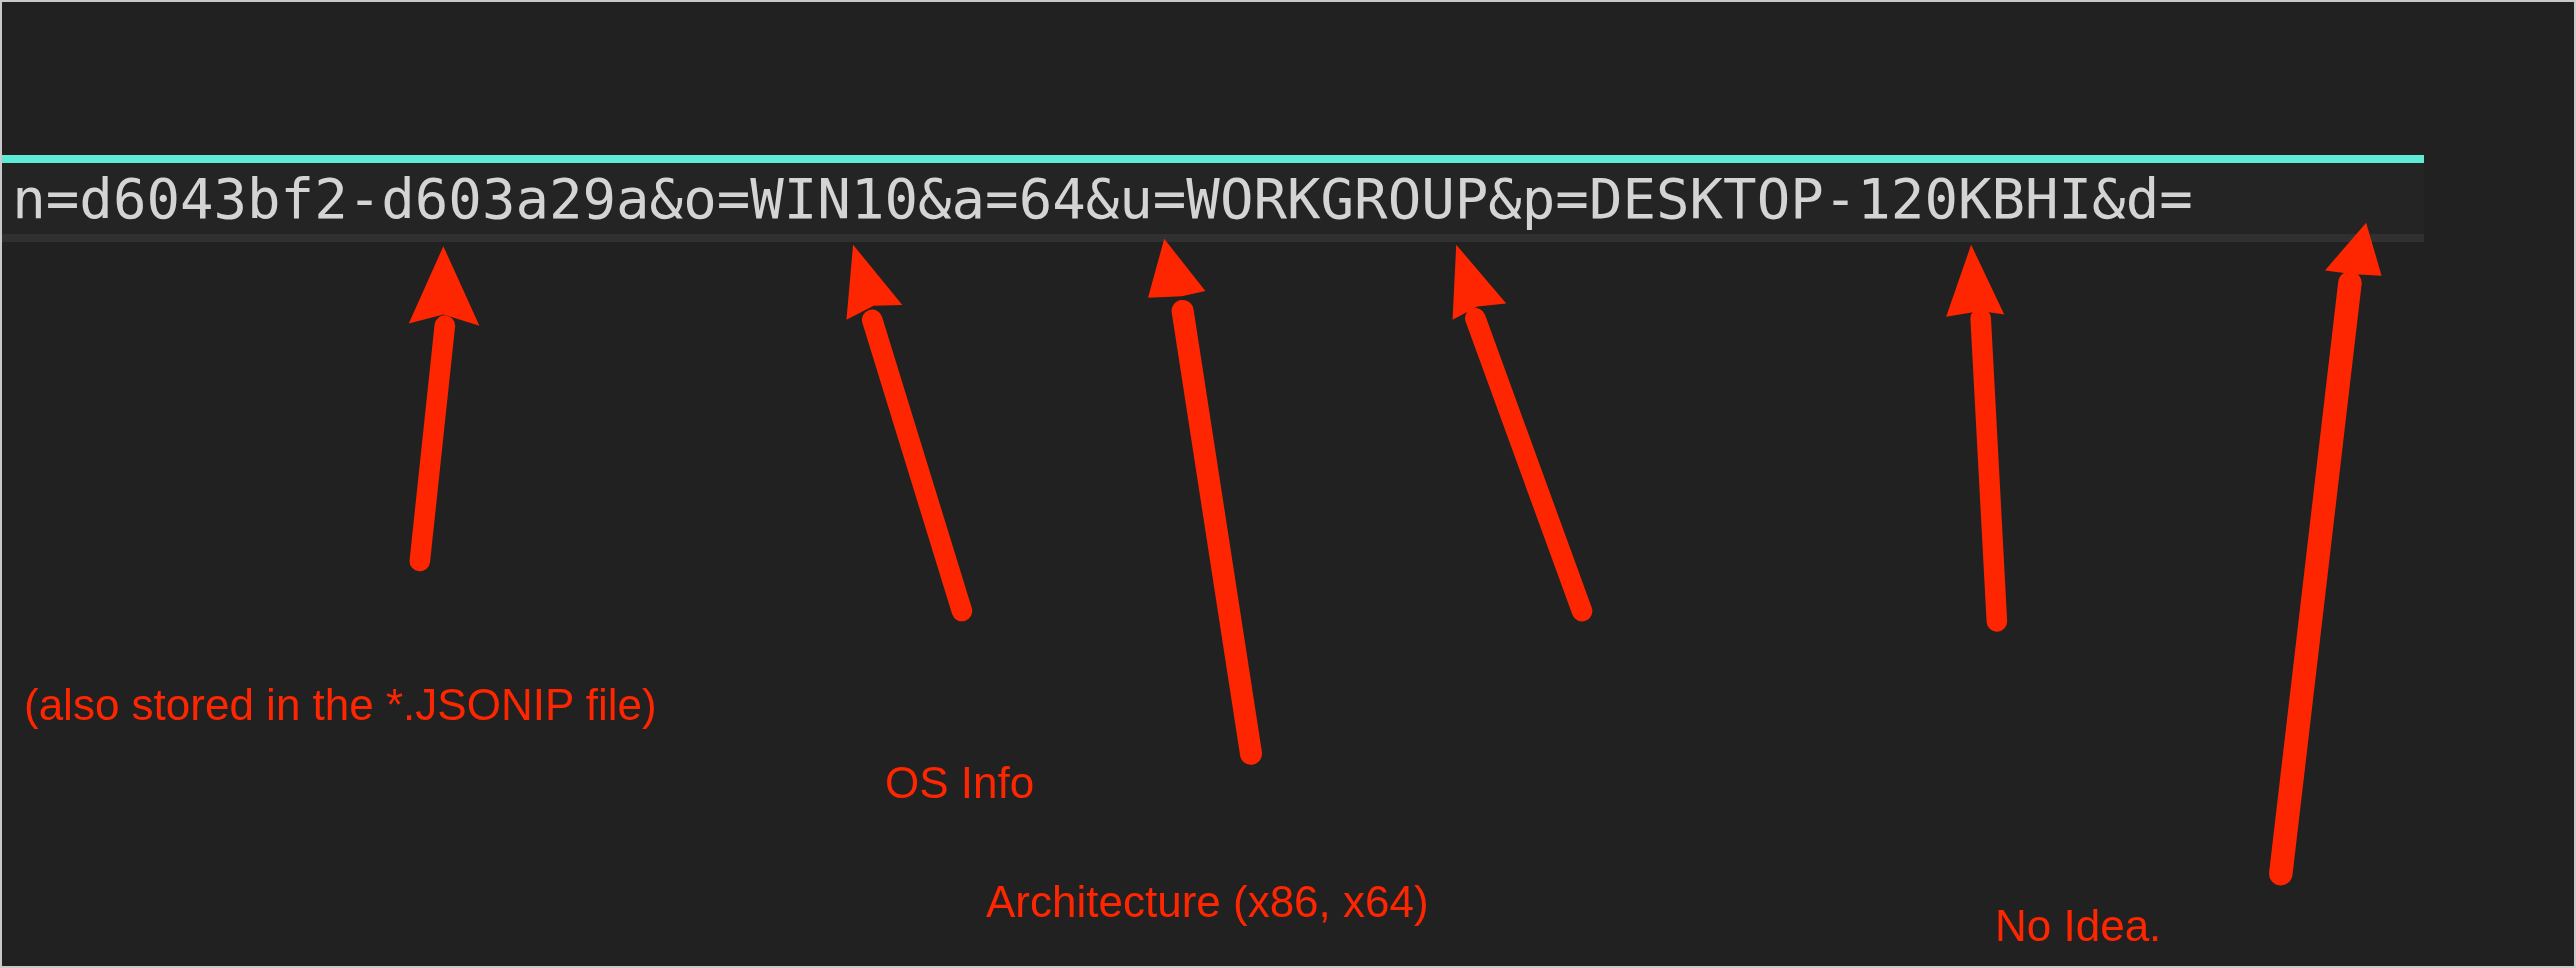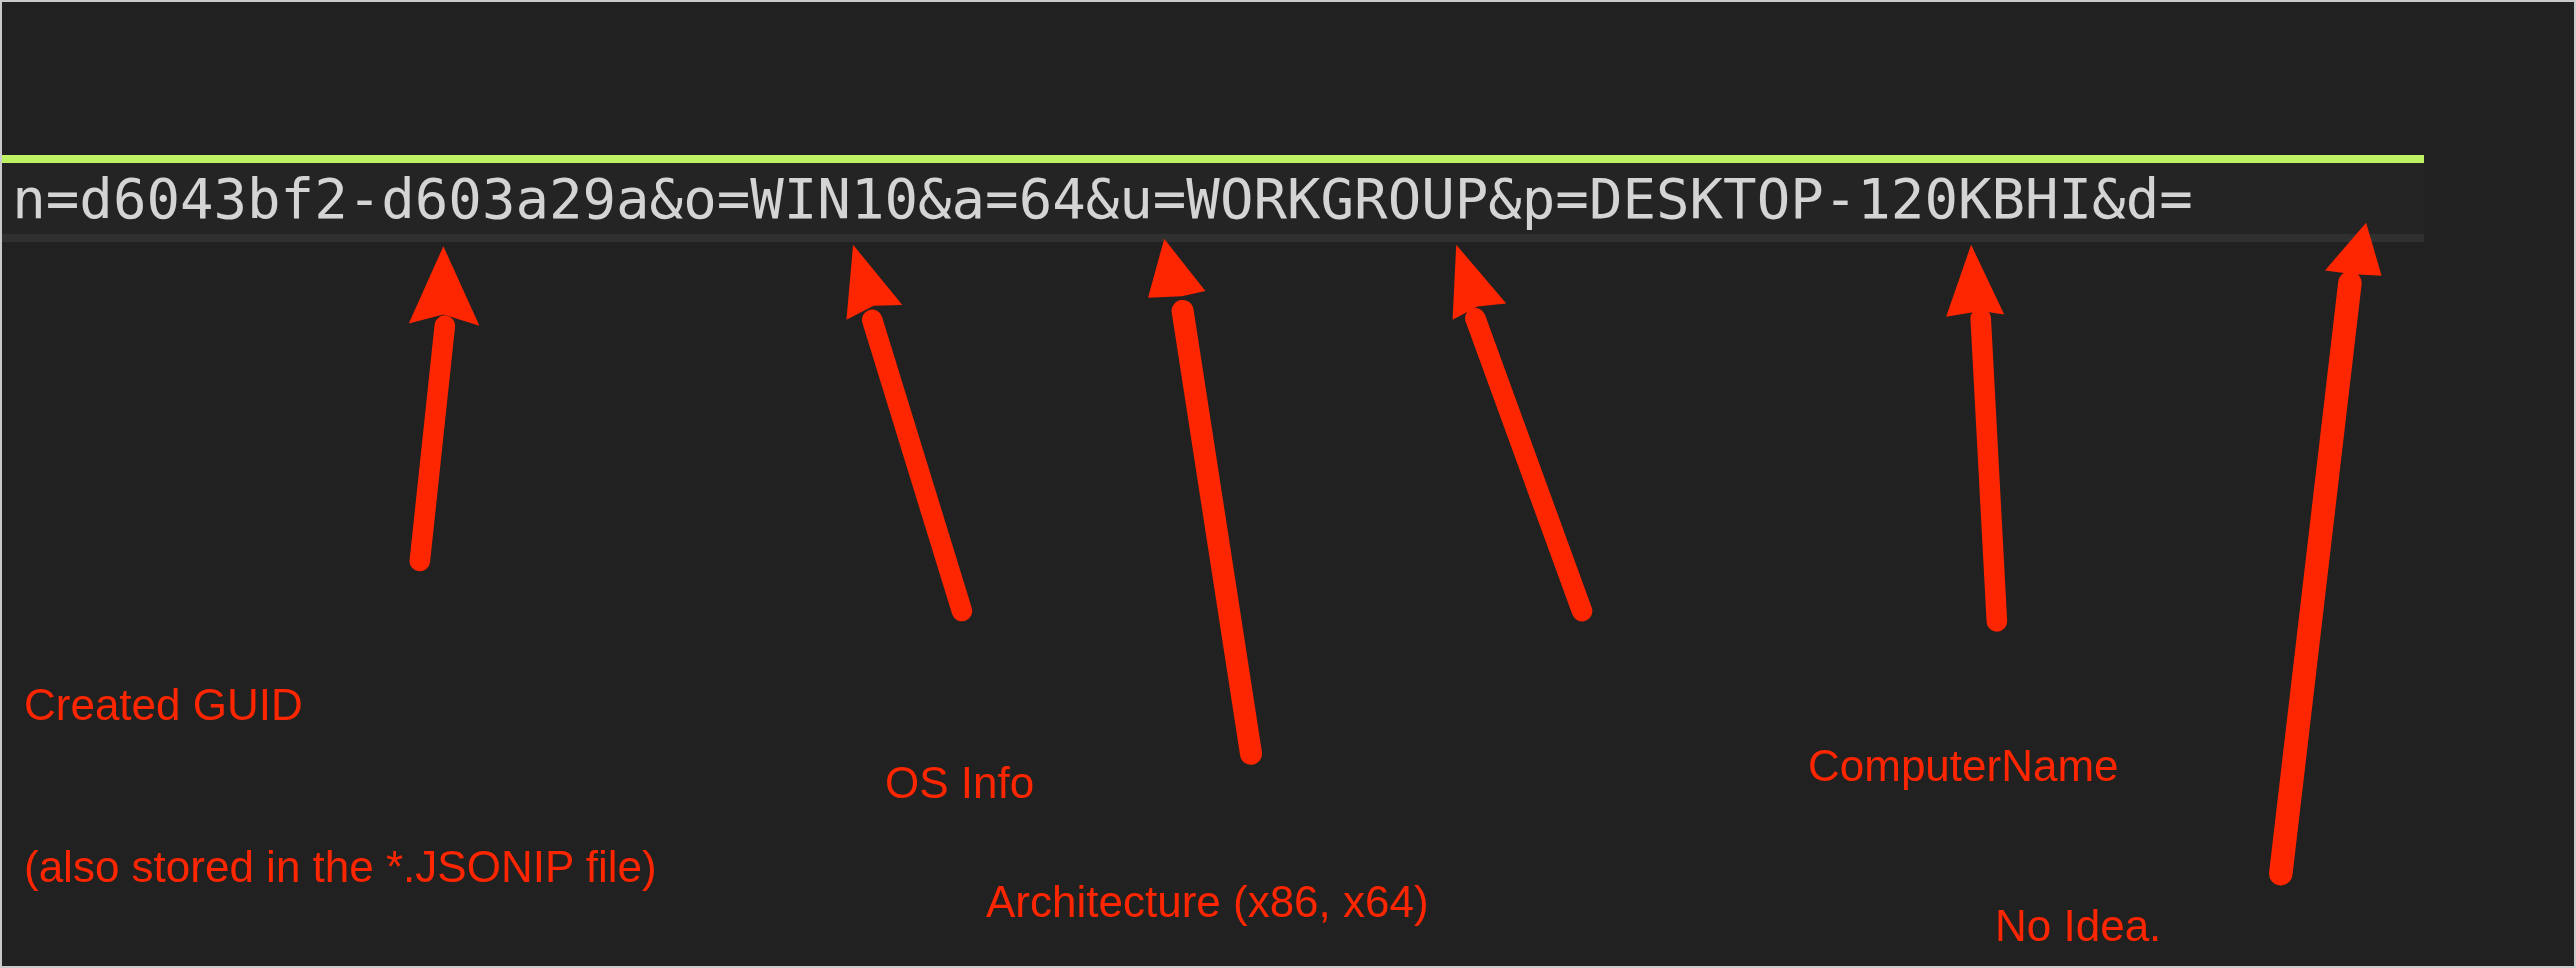--- a/index.html
+++ b/index.html
@@ -22,21 +22,21 @@
 
   
   #text-bar {
     position: absolute;
     left: 0px;
     top: 153px;
     width: 2422px;
     height: 87px;
     box-sizing: border-box;
     background: #242424;
-    border-top: 8px solid #bef264;
+    border-top: 8px solid #5eead4;
     border-bottom: 8px solid #303030;
     display: flex;
     align-items: center;
     overflow: hidden;
   }
   #param-string {
     font-family: "DejaVu Sans Mono", "Liberation Mono", monospace;
     font-size: 56px;
     line-height: 71px;
     letter-spacing: 0px;
@@ -109,36 +109,32 @@
       <polygon points="2677,330 2643,428 2690,420 2722,425" fill="#fe2600"></polygon>
     </g>
 
     <g>
       <line x1="3098" y1="1185" x2="3192" y2="382" stroke="#fe2600" stroke-width="32" stroke-linecap="round"></line>
       <polygon points="3214,300 3158,365 3197,370 3235,372" fill="#fe2600"></polygon>
     </g>
   </svg>
 
   <div class="anno" id="anno-guid">
-    <div>Created GUID</div>
     <div>(also stored in the *.JSONIP file)</div>
   </div>
 
   <div class="anno" id="anno-os">
     <div>OS Info</div>
   </div>
 
   <div class="anno" id="anno-arch">
     <div>Architecture (x86, x64)</div>
   </div>
 
 
-  <div class="anno" id="anno-computer">
-    <div>ComputerName</div>
-  </div>
 
   <div class="anno" id="anno-noidea">
     <div>No Idea.</div>
     
   </div>
 
 </div>
 
 
 </body></html>

